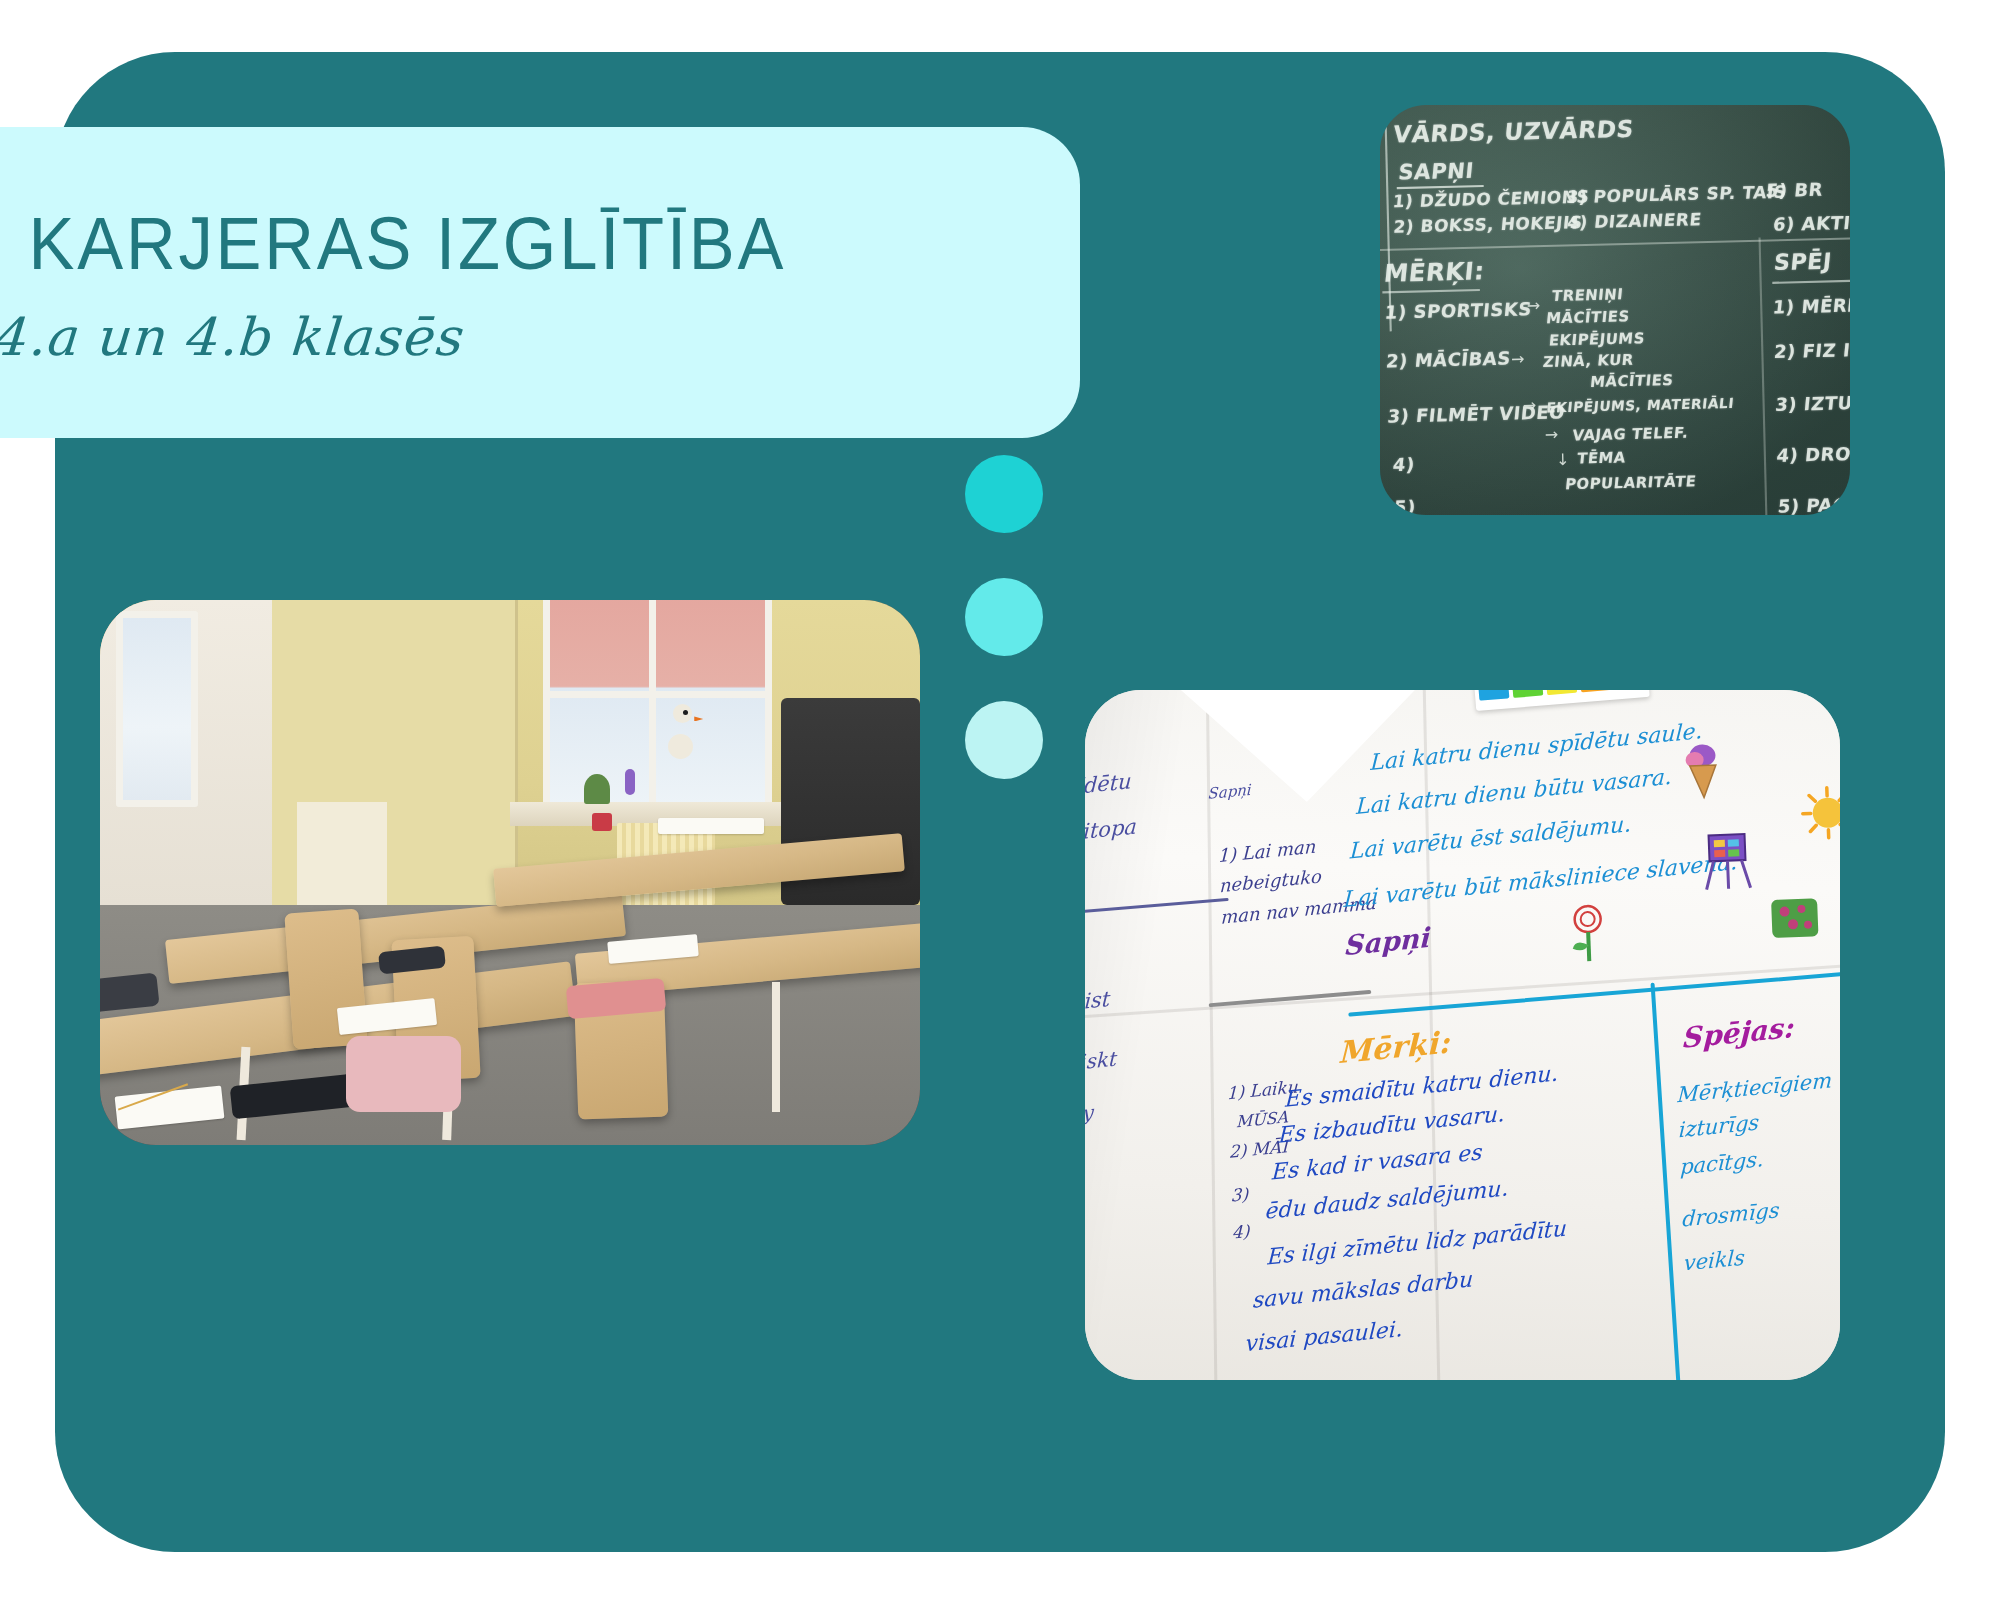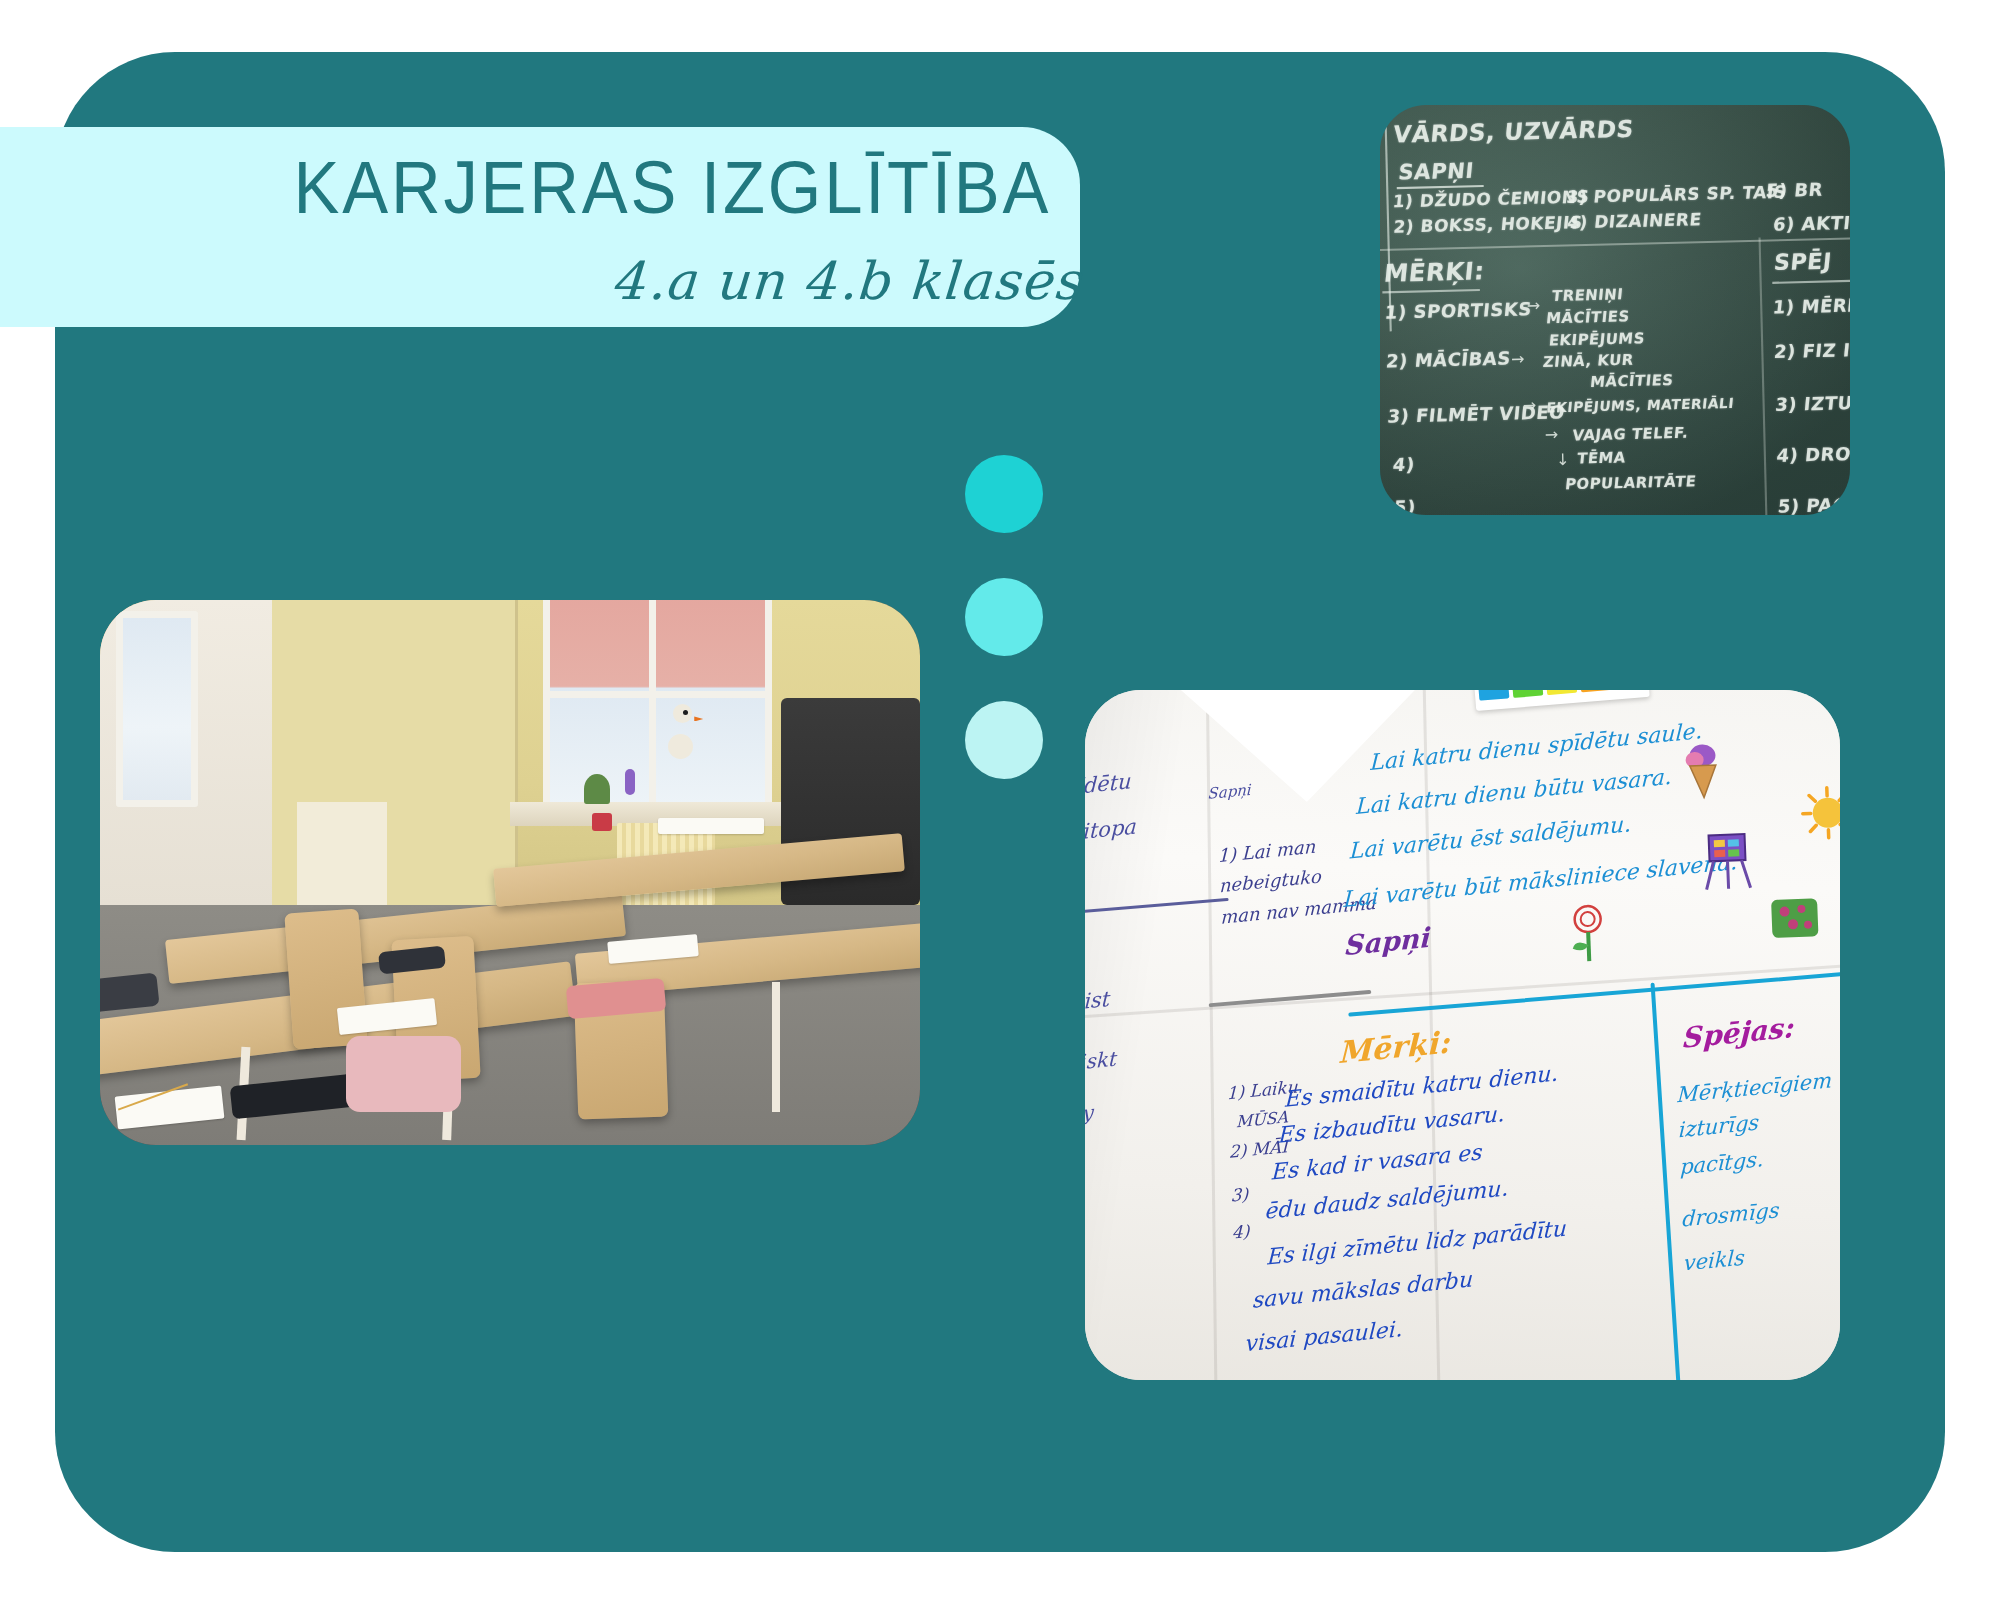--- a/index.html
+++ b/index.html
@@ -23,27 +23,27 @@
     left: 55px; top: 52px;
     width: 1890px; height: 1500px;
     background: #21787F;
     border-radius: 120px;
   }
 
   
   .title-card {
     position: absolute;
     left: 0px; top: 127px;
-    width: 1080px; height: 200px;
+    width: 1080px; height: 311px;
     background: #CCFAFD;
     border-top-right-radius: 58px;
     border-bottom-right-radius: 58px;
     display: flex;
     flex-direction: column;
-    align-items: flex-end;
+    align-items: flex-start;
     justify-content: center;
     padding-top: 8px;
   }
   .title-main {
     font-family: "Liberation Sans", sans-serif;
     font-size: 74px;
     letter-spacing: 3px;
     color: #21787F;
     font-weight: 400;
     line-height: 1.0;

